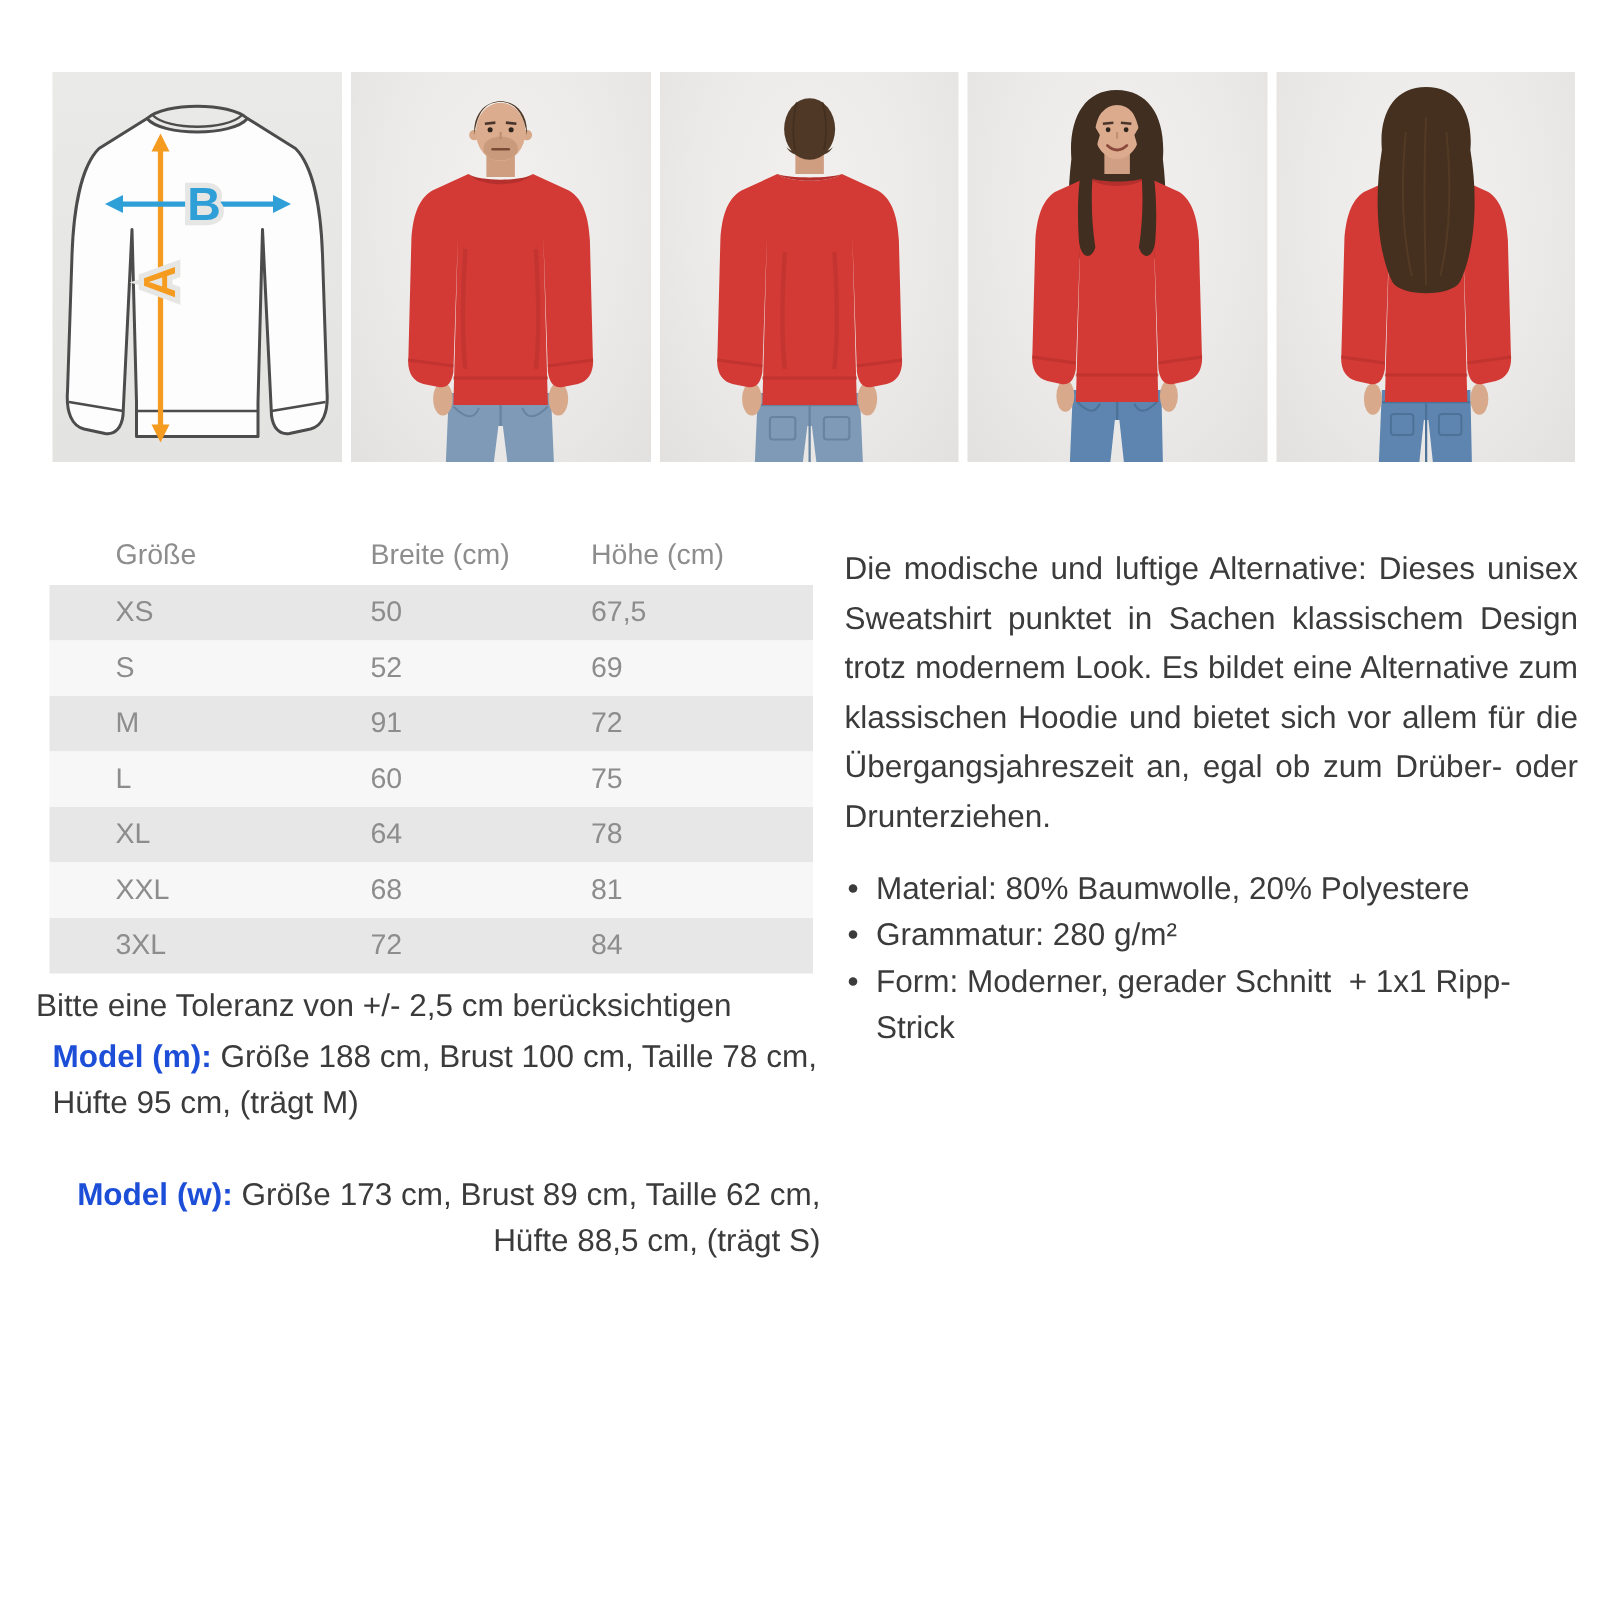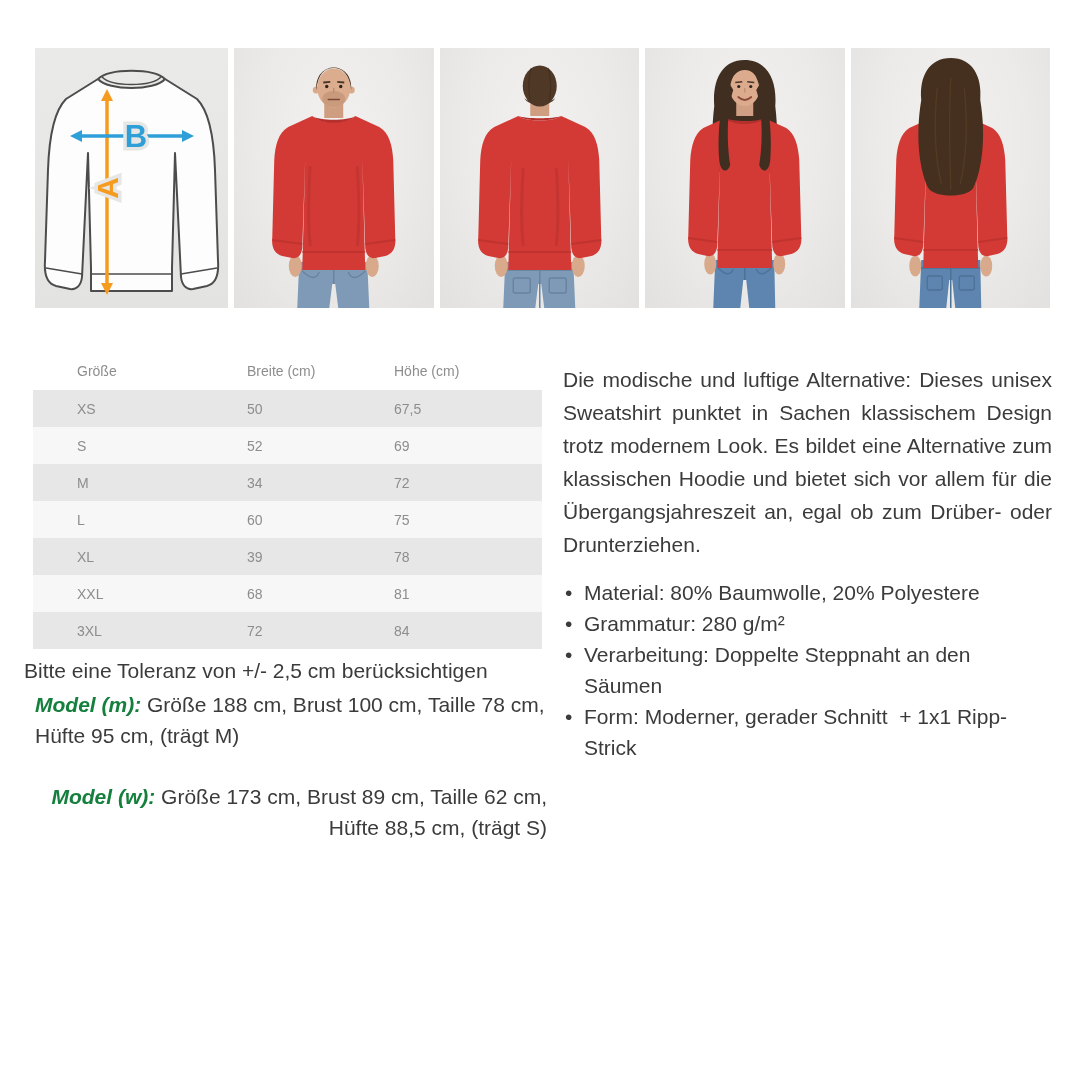--- a/index.html
+++ b/index.html
@@ -12,34 +12,34 @@
   
   .media-strip { position:absolute; left:35px; top:48px; width:1015px; height:260px; display:flex; gap:6px; }
   .media-cell { height:260px; overflow:hidden; }
   .diagram-cell { width:193px; flex:0 0 193px; background:linear-gradient(#eaeae8,#e3e3e1); }
   .photo-cell { flex:1 1 auto; background:radial-gradient(ellipse at 50% 35%, #f2f1ef 0%, #ebeae8 55%, #e2e1df 100%); }
   .media-cell svg { display:block; width:100%; height:100%; }
 
   
   table.size-table { position:absolute; left:33px; top:352px; width:509px; border-collapse:collapse; table-layout:fixed; }
   table.size-table th, table.size-table td {
-    font-size:14px; font-weight:normal; color:#8d8d8d; text-align:left; vertical-align:middle;
+    font-size:19px; font-weight:normal; color:#8d8d8d; text-align:left; vertical-align:middle;
   }
   table.size-table th { height:38px; }
   table.size-table td { height:37px; }
   table.size-table th:nth-child(1), table.size-table td:nth-child(1) { width:181px; padding-left:44px; }
   table.size-table th:nth-child(2), table.size-table td:nth-child(2) { width:180px; padding-left:33px; }
   table.size-table th:nth-child(3), table.size-table td:nth-child(3) { padding-left:0; }
   table.size-table tbody tr:nth-child(odd)  { background:#e7e7e7; }
   table.size-table tbody tr:nth-child(even) { background:#f7f7f7; }
 
   
   .tolerance-note { position:absolute; left:24px; top:655px; width:512px; font-size:21px; line-height:31px; color:#3b3b3b; }
   .model-note { position:absolute; left:35px; width:512px; font-size:21px; line-height:31px; color:#3b3b3b; }
-  .model-note b { color:#15803d;font-style:italic; }
+  .model-note b { color:#1d4ed8; }
   .model-note.m { top:689px; }
   .model-note.w { top:781px;text-align:right; }
 
   
   .description { position:absolute; left:563px; top:363px; width:489px; }
   .description .intro { font-size:21px; line-height:33px; text-align:justify; color:#3b3b3b; }
   .description ul { list-style:none; margin-top:16px; }
   .description li { position:relative; padding-left:21px; font-size:21px; line-height:31px; color:#3b3b3b; }
   .description li::before { content:"\2022"; position:absolute; left:2px; top:0; color:#3b3b3b; }
   .description li span { white-space:pre-wrap; }
@@ -199,31 +199,31 @@
           <td>50</td>
           <td>67,5</td>
         </tr>
         <tr>
           <td>S</td>
           <td>52</td>
           <td>69</td>
         </tr>
         <tr>
           <td>M</td>
-          <td>34</td>
+          <td>91</td>
           <td>72</td>
         </tr>
         <tr>
           <td>L</td>
           <td>60</td>
           <td>75</td>
         </tr>
         <tr>
           <td>XL</td>
-          <td>39</td>
+          <td>64</td>
           <td>78</td>
         </tr>
         <tr>
           <td>XXL</td>
           <td>68</td>
           <td>81</td>
         </tr>
         <tr>
           <td>3XL</td>
           <td>72</td>
@@ -236,18 +236,17 @@
 
   <p class="model-note m"><b>Model (m):</b><span> Größe 188 cm, Brust 100 cm, Taille 78 cm, Hüfte 95 cm, (trägt M)</span></p>
 
   <p class="model-note w"><b>Model (w):</b><span> Größe 173 cm, Brust 89 cm, Taille 62 cm, Hüfte 88,5 cm, (trägt S)</span></p>
 
   <div class="description">
     <p class="intro">Die modische und luftige Alternative: Dieses unisex Sweatshirt punktet in Sachen klassischem Design trotz modernem Look. Es bildet eine Alternative zum klassischen Hoodie und bietet sich vor allem für die Übergangsjahreszeit an, egal ob zum Drüber- oder Drunterziehen.</p>
     <ul>
         <li><span>Material: 80% Baumwolle, 20% Polyestere</span></li>
         <li><span>Grammatur: 280 g/m²</span></li>
-        <li><span>Verarbeitung: Doppelte Steppnaht an den Säumen</span></li>
         <li><span>Form: Moderner, gerader Schnitt  + 1x1 Ripp-Strick</span></li>
       </ul>
   </div>
 
 </div>
 
 </body></html>

